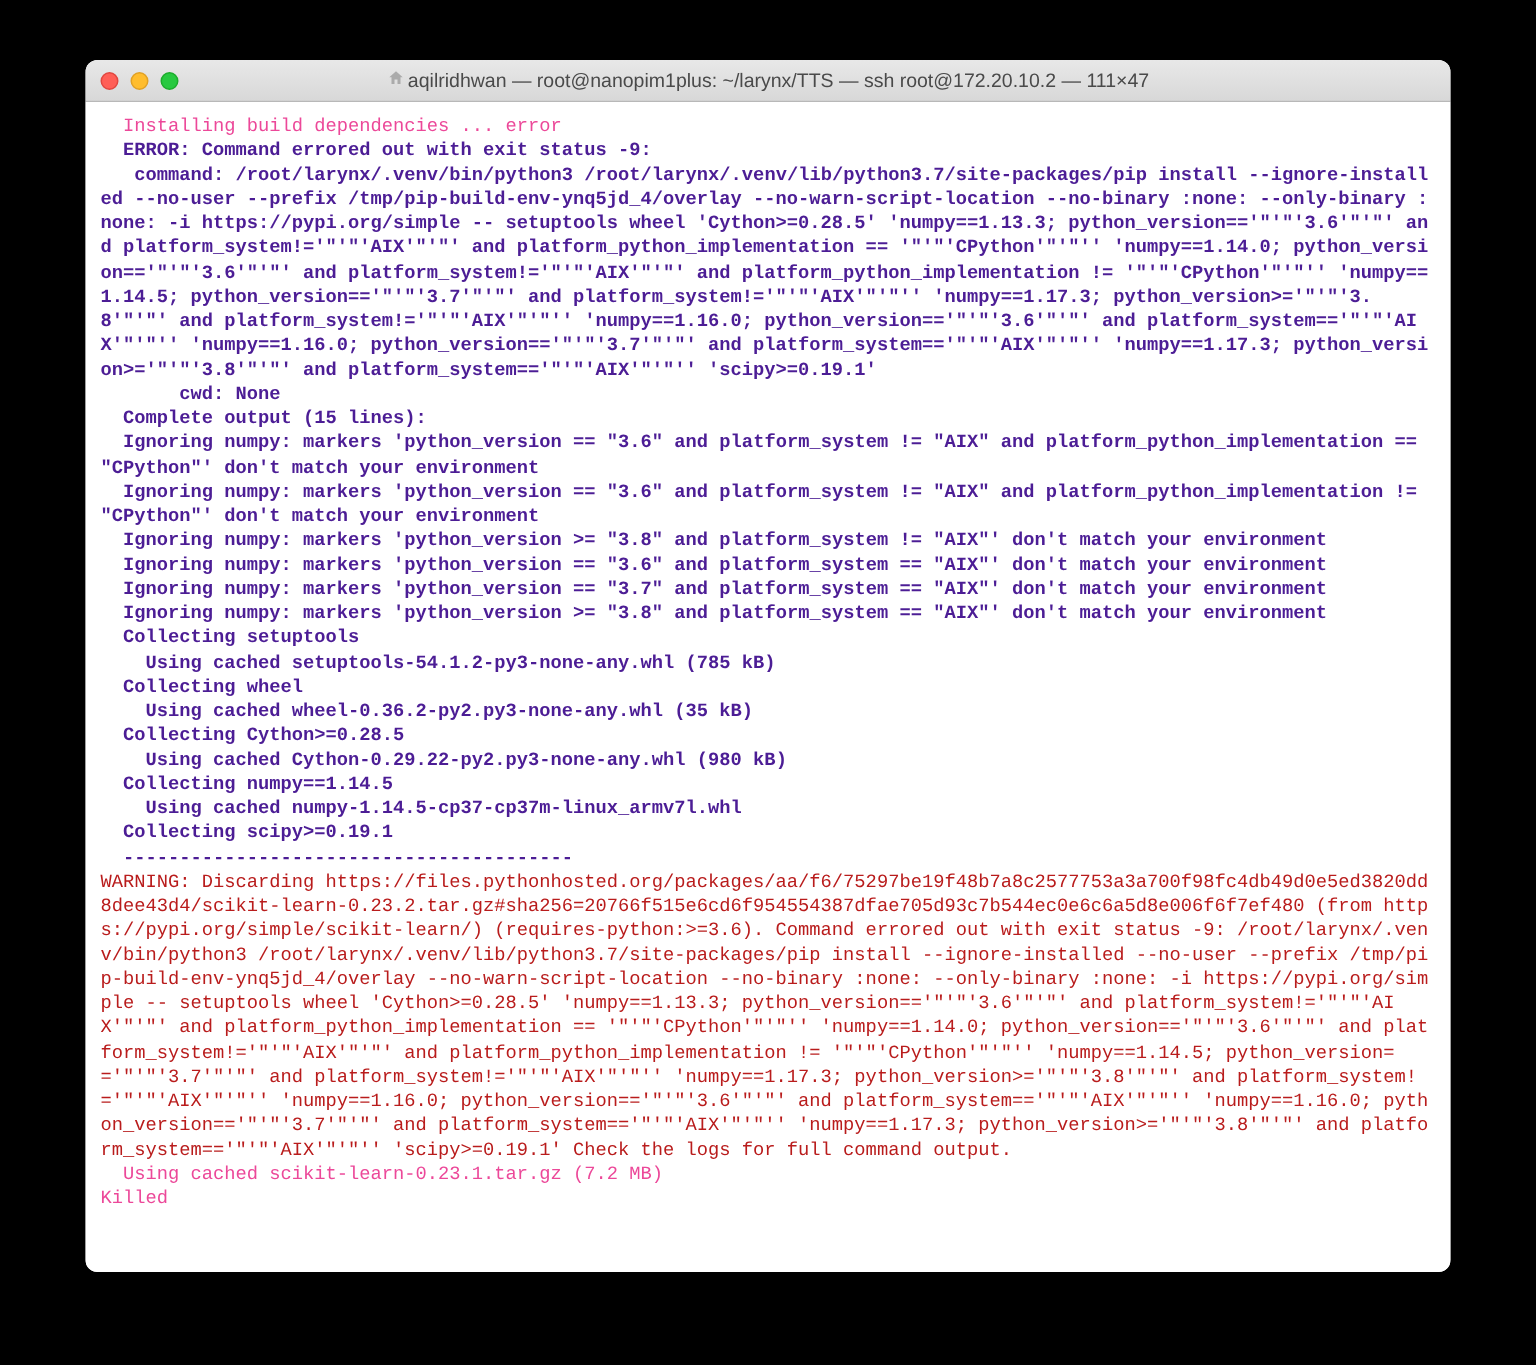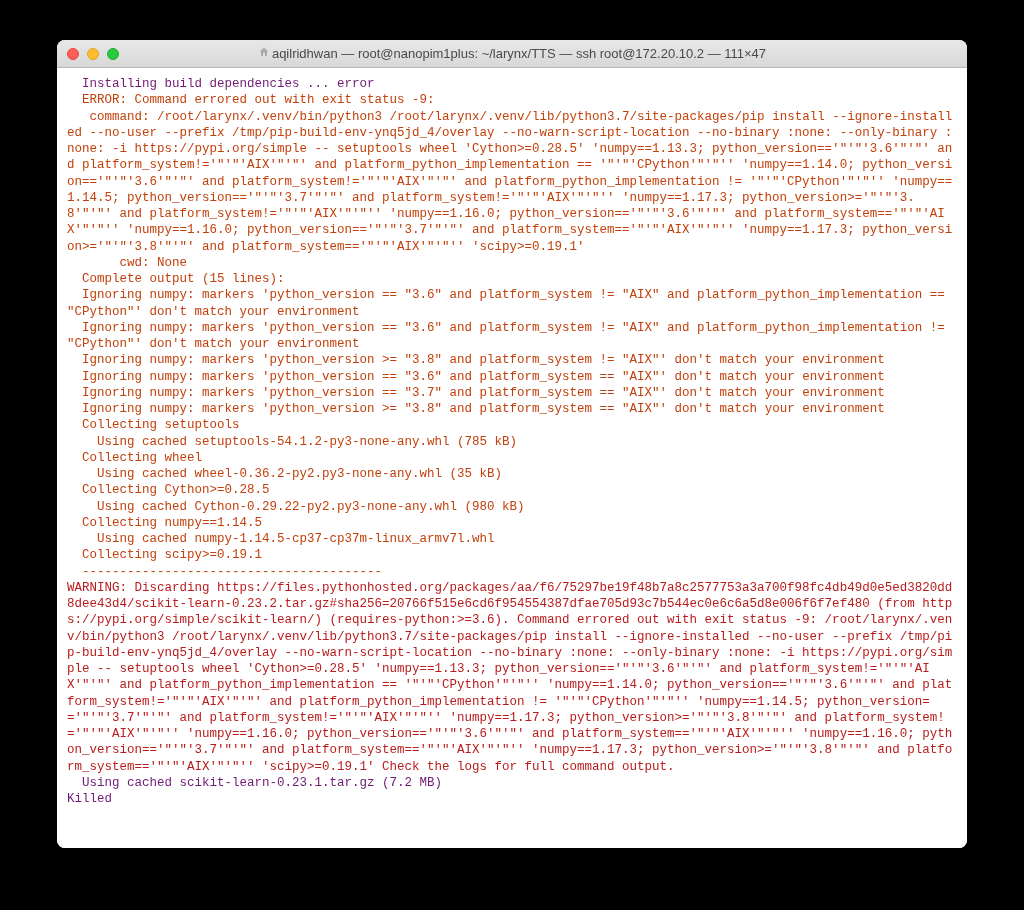--- a/index.html
+++ b/index.html
@@ -71,22 +71,22 @@
     .terminal-body {
       background: #fff;
       padding: 8px 10px 20px 10px;
       font-size: 12.5px;
       line-height: 1.3;
       white-space: pre-wrap;
       word-break: break-all;
       min-height: 780px;
     }
     
-    .line-default { color: #701a75; }
-    .line-error { color: #c2410c; }
+    .line-default { color: #ec4899; }
+    .line-error { color: #4c1d95; font-weight: bold; }
     .line-warning { color: #b91c1c; }
   </style>
 </head>
 <body>
 
 <div class="window">
   <div class="titlebar">
     <div class="traffic-lights">
       <div class="tl tl-close"></div>
       <div class="tl tl-min"></div>

